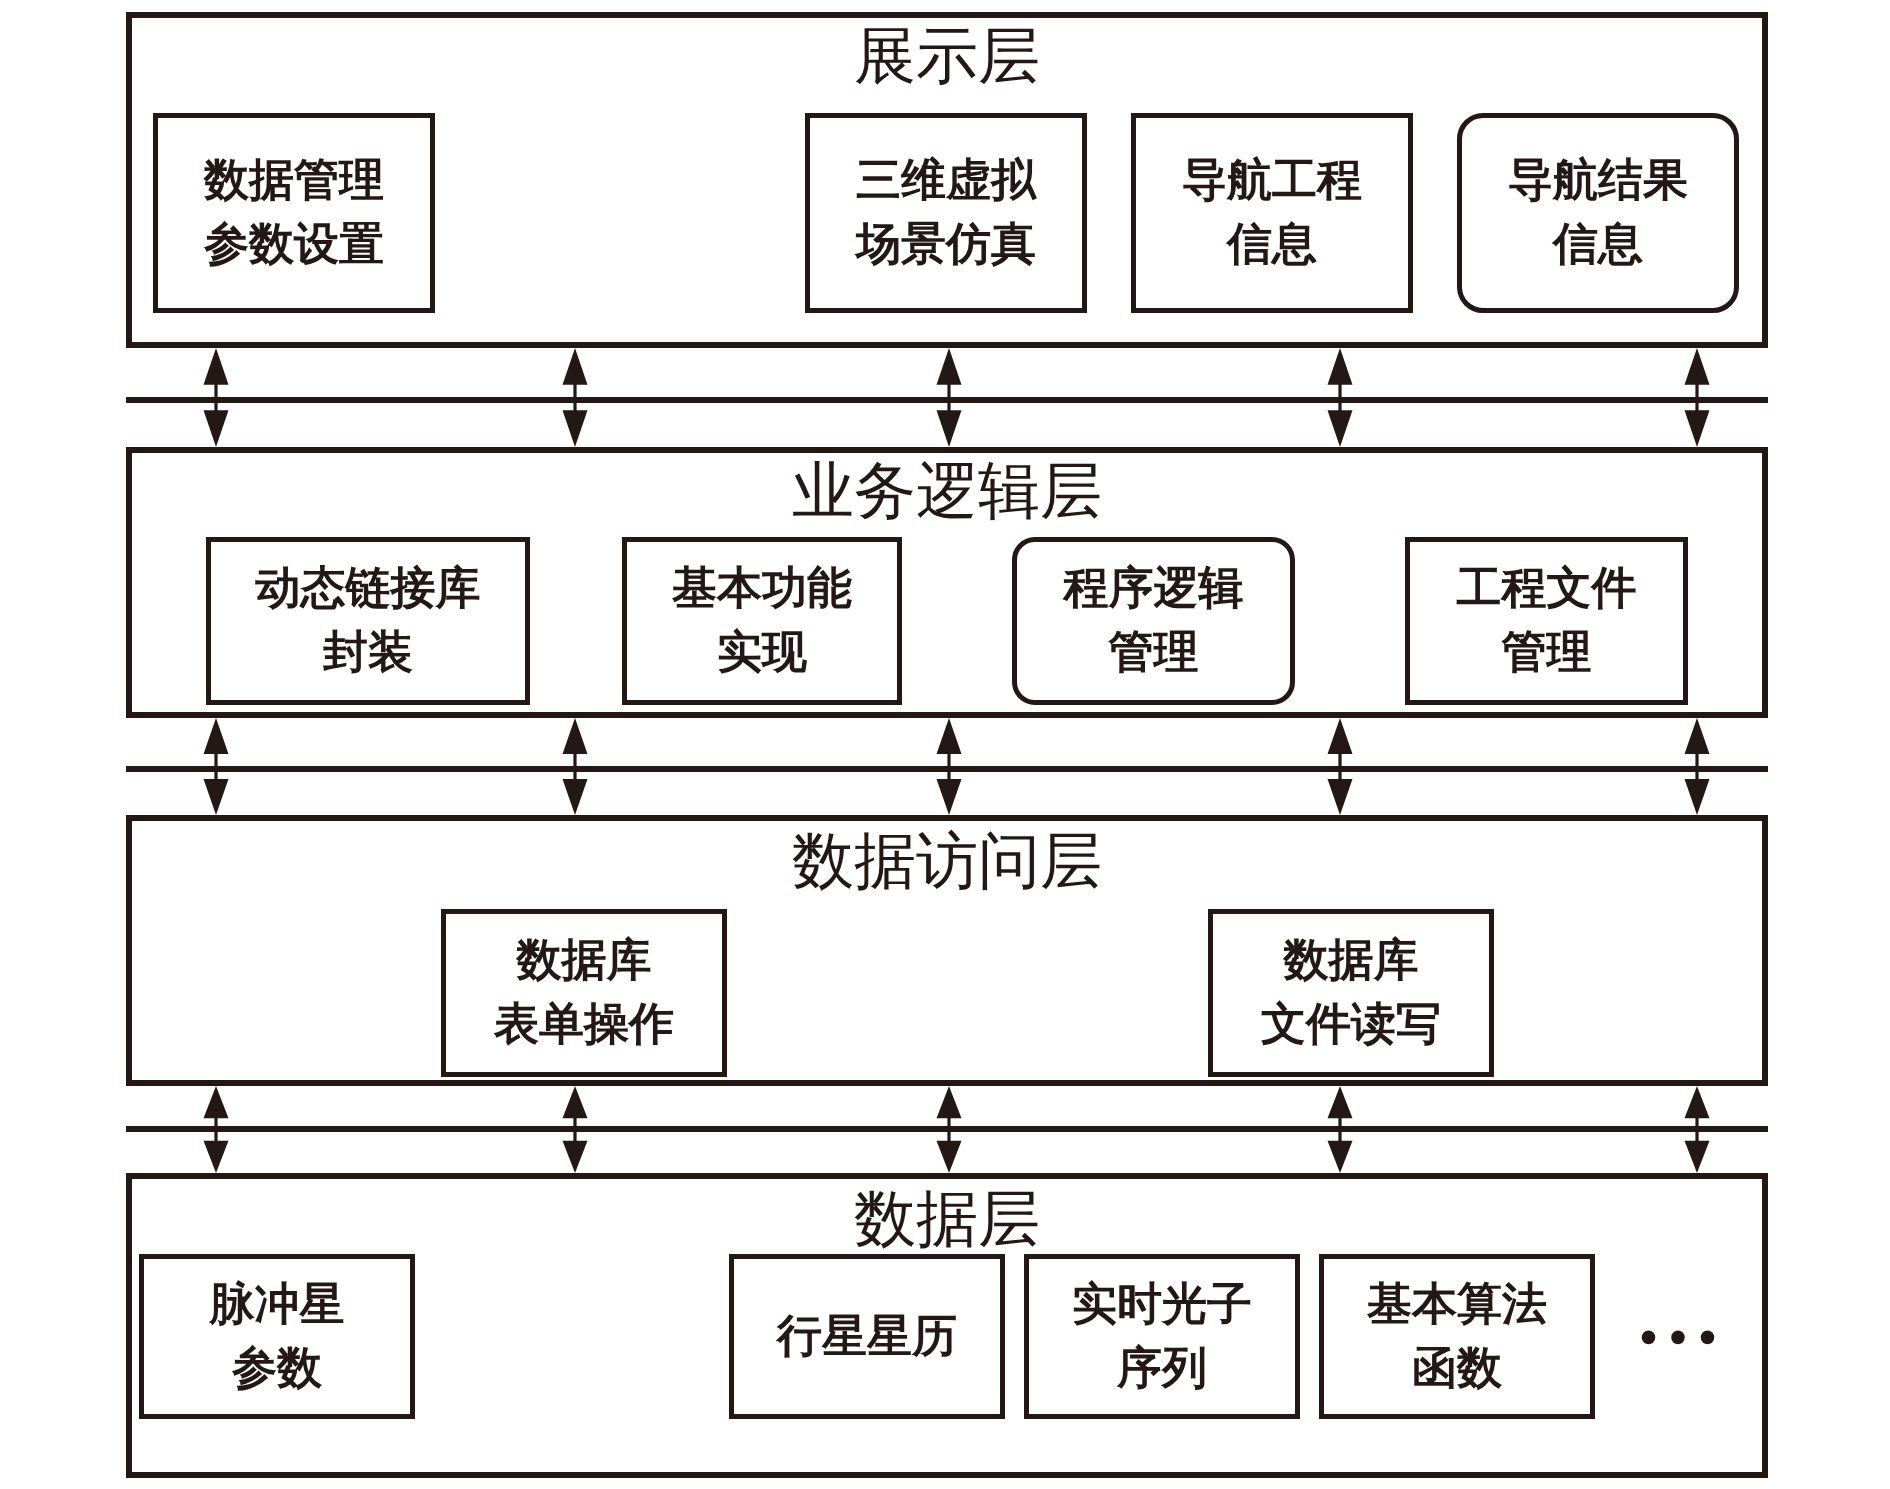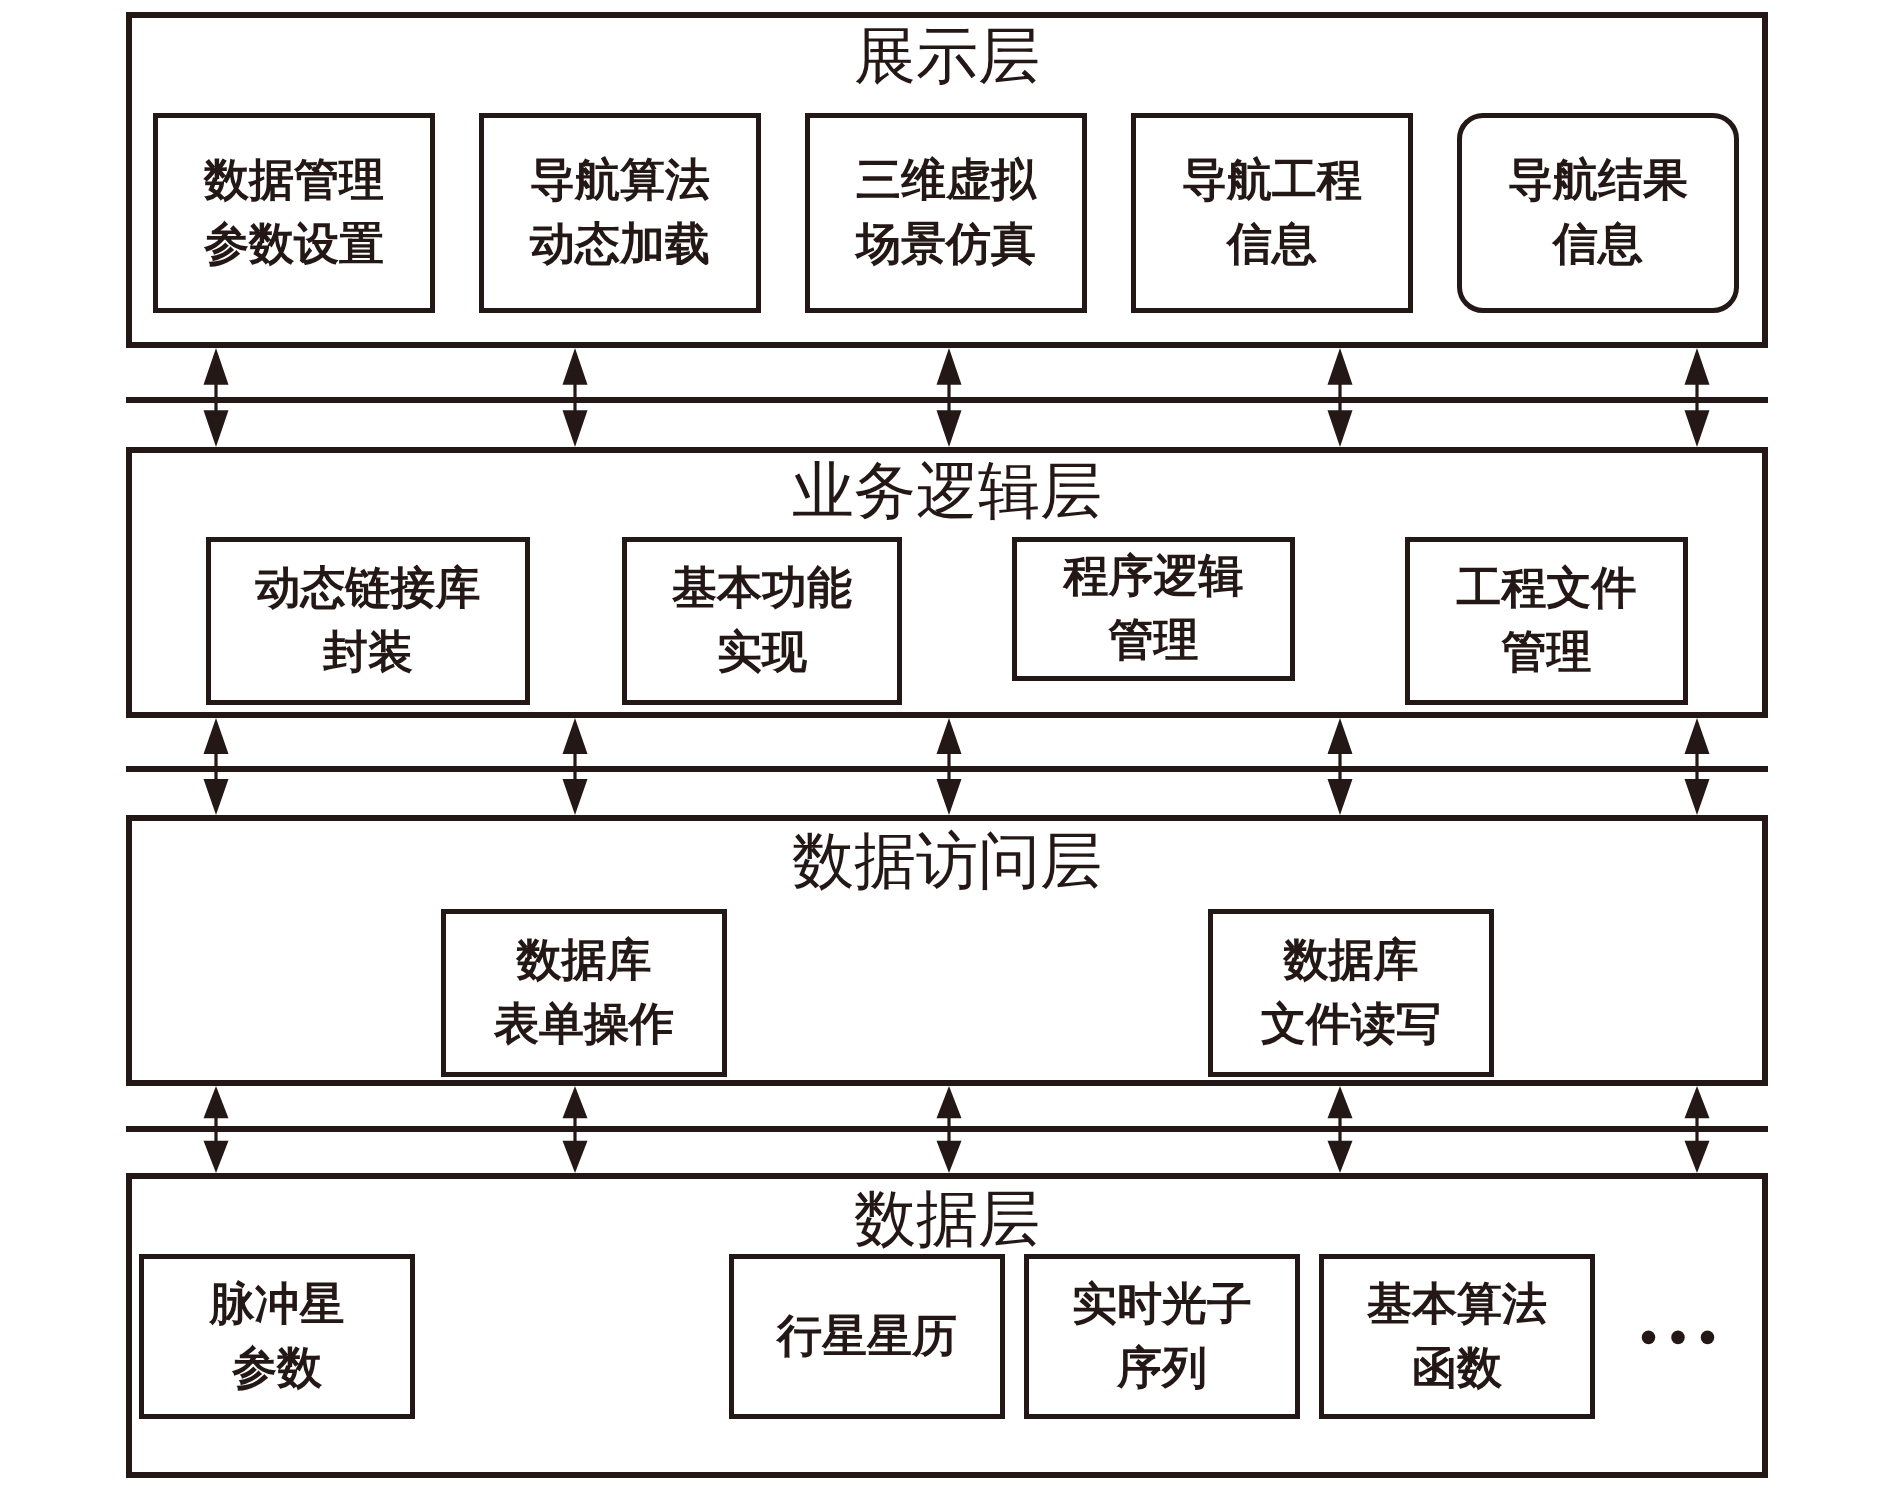--- a/index.html
+++ b/index.html
@@ -64,22 +64,20 @@
 </style>
 </head>
 <body>
 
 <div class="canvas">
 
   <section class="layer" style="top:12px;height:336px;">
     <div class="layer-title" style="top:4px;">展示层</div>
     <div class="node" style="left:21px;top:95px;width:282px;height:200px;">数据管理
 参数设置</div>
-    <div class="node" style="left:347px;top:95px;width:282px;height:200px;">导航算法
-动态加载</div>
     <div class="node" style="left:673px;top:95px;width:282px;height:200px;">三维虚拟
 场景仿真</div>
     <div class="node" style="left:999px;top:95px;width:282px;height:200px;">导航工程
 信息</div>
     <div class="node" style="left:1325px;top:95px;width:282px;height:200px;border-radius:26px;">导航结果
 信息</div>
   </section>
 
   <div class="bus-line" style="top:397px;"></div>
   <div class="arrow" style="left:202px;top:348px;height:99px;">
@@ -117,21 +115,21 @@
         <polygon points="1.5,63 26.5,63 14,100" fill="currentColor"></polygon>
       </svg>
     </div>
 
   <section class="layer" style="top:447px;height:271px;">
     <div class="layer-title" style="top:4px;">业务逻辑层</div>
     <div class="node" style="left:74px;top:84px;width:324px;height:168px;">动态链接库
 封装</div>
     <div class="node" style="left:490px;top:84px;width:280px;height:168px;">基本功能
 实现</div>
-    <div class="node" style="left:880px;top:84px;width:283px;height:144px;">程序逻辑
+    <div class="node" style="left:880px;top:84px;width:283px;height:168px;border-radius:23px;">程序逻辑
 管理</div>
     <div class="node" style="left:1273px;top:84px;width:283px;height:168px;">工程文件
 管理</div>
   </section>
 
   <div class="bus-line" style="top:766px;"></div>
   <div class="arrow" style="left:202px;top:718px;height:97px;">
       <svg viewBox="0 0 28 100" preserveAspectRatio="none">
         <polygon points="14,0 26.5,37 1.5,37" fill="currentColor"></polygon>
         <rect x="12.4" y="28" width="3.2" height="44" fill="currentColor"></rect>

